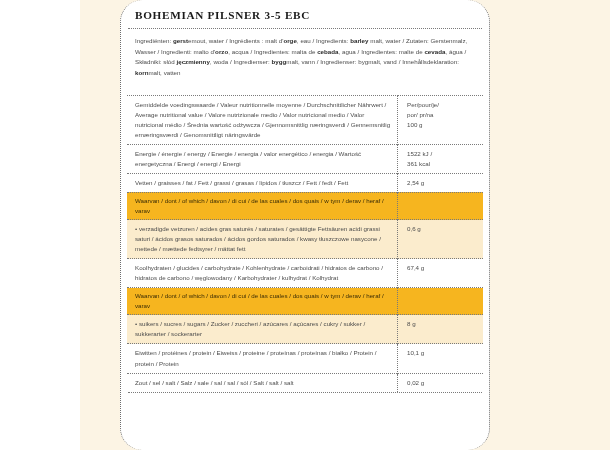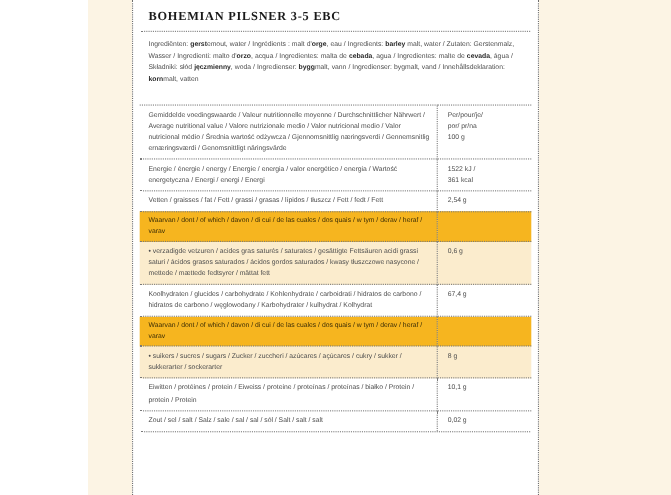--- a/index.html
+++ b/index.html
@@ -37,20 +37,21 @@
   .label-card {
     position: absolute;
     left: 120px;
     top: 0;
     width: 370px;
     height: 450px;
     background: #ffffff;
     box-sizing: border-box;
     border-left: 1px dotted #6d6d6d;
     border-right: 1px dotted #6d6d6d;
+    border-radius: 22px;
   }
 
   .card-inner {
     position: relative;
     width: 100%;
     height: 100%;
     box-sizing: border-box;
     padding: 0 6px;
   }
 

